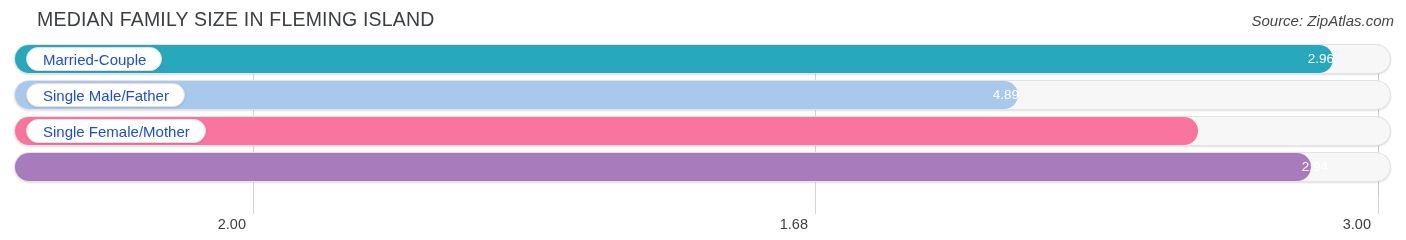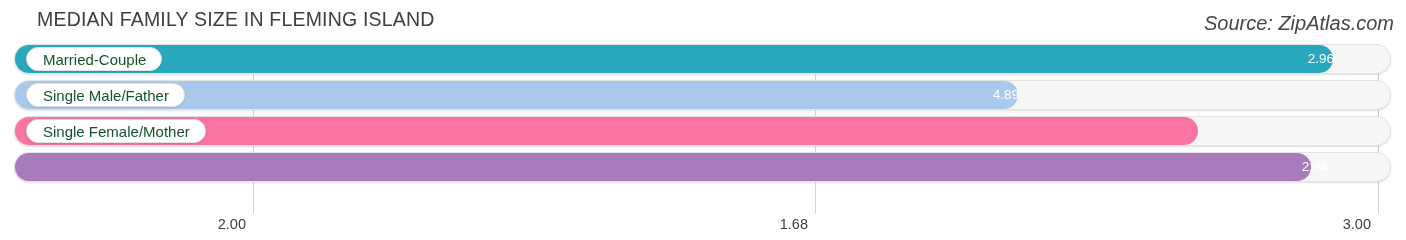--- a/index.html
+++ b/index.html
@@ -31,21 +31,21 @@
     color: #3c4043;
     letter-spacing: 0.2px;
     font-weight: 400;
     white-space: nowrap;
     margin-left: 29px;
   }
   .chart-source {
     position: absolute;
     right: 12px;
     top: 12px;
-    font-size: 20px;
+    font-size: 15px;
     font-style: italic;
     color: #444648;
     white-space: nowrap;
   }
 
   
   .plot {
     position: absolute;
     left: 0;
     top: 44px;
@@ -108,21 +108,21 @@
     border-radius: 12px;
     display: flex;
     align-items: center;
     padding: 0 15px 0 16px;
     box-sizing: border-box;
     box-shadow: 0 1px 2px rgba(0,0,0,0.10);
     white-space: nowrap;
   }
   .label-pill-text {
     font-size: 15px;
-    color: #14532d;
+    color: #1d4ed8;
     line-height: 1;
   }
 
   
   .bar-value {
     position: absolute;
     top: 0;
     height: 28px;
     display: flex;
     align-items: center;

